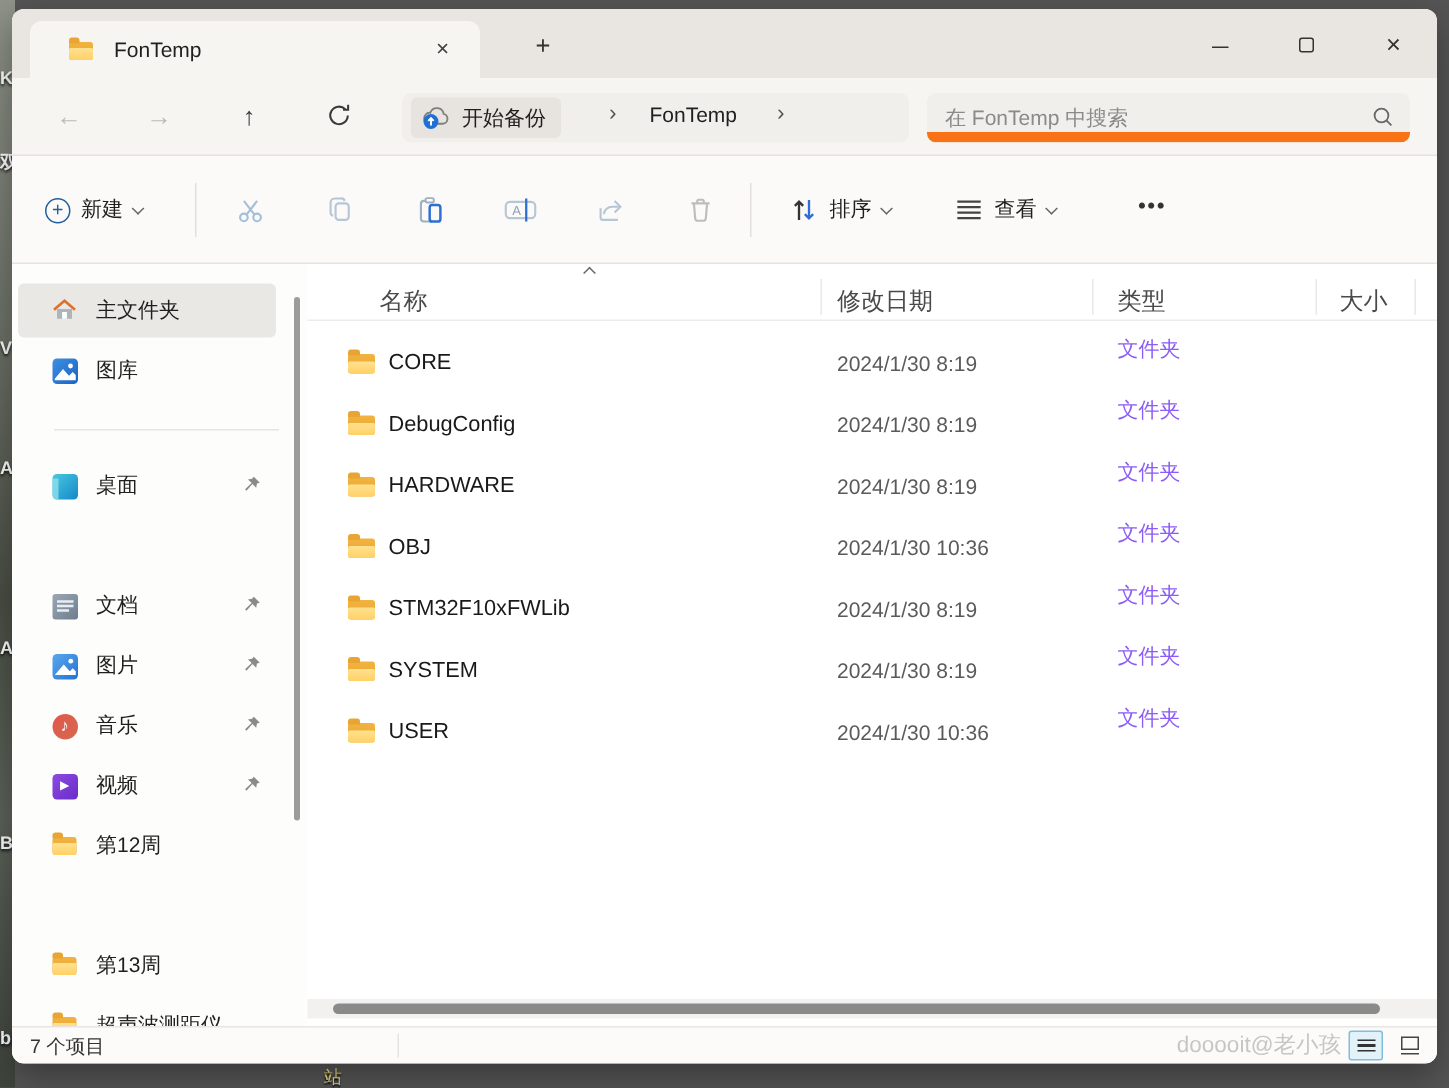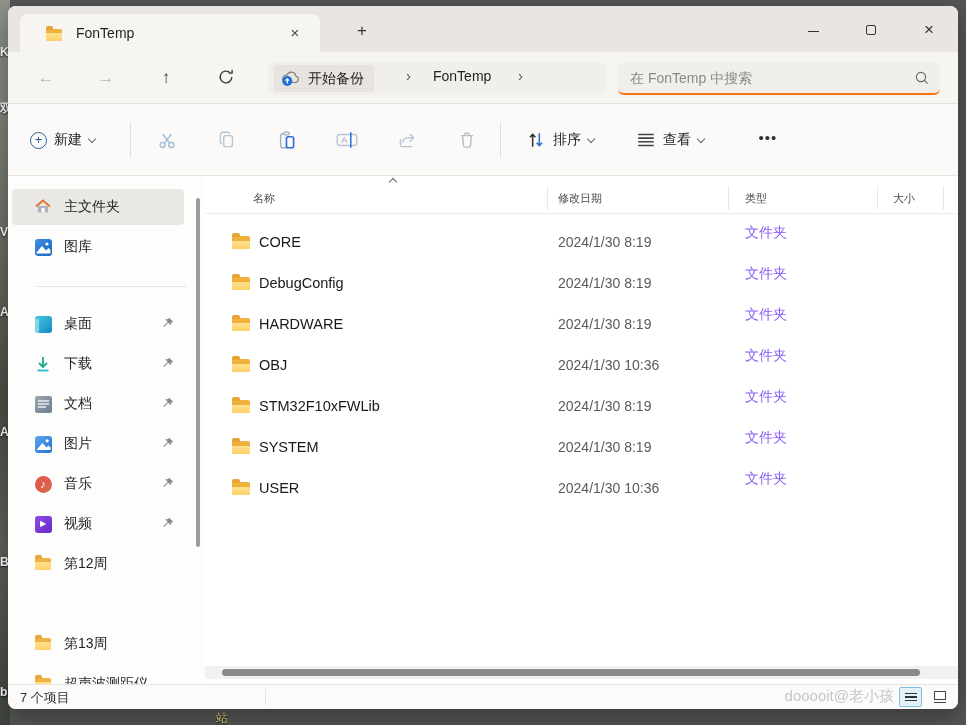--- a/index.html
+++ b/index.html
@@ -44,21 +44,21 @@
   #addressrow { left:0; top:46px; width:950px; height:52px; background:#F7F5F2; border-bottom:1px solid #E5E2DE; }
   .nav-btn { top:13px; width:32px; height:28px; text-align:center; line-height:26px; font-size:17px; border-radius:4px; }
   #nav-back { left:22px; color:#BDBAB6; } #nav-fwd { left:82px; color:#BDBAB6; }
   #nav-up { left:142px; color:#3a3a3a; } #nav-refresh { left:202px; top:16px; }
   #addressbox { left:260px; top:10px; width:338px; height:33px; background:#F1EFEB; border-radius:6px; }
   #crumb-pill { position:absolute; left:6px; top:3px; height:27px; background:#E7E3DE; border-radius:4px;
     display:flex; align-items:center; padding:0 10px 0 6px; gap:6px; }
   #crumb-pill .crumb-label { font-size:14px; color:#1f1f1f; }
   .crumb-sep { position:absolute; top:5px; font-size:15px; color:#555; }
   .crumb-item { position:absolute; top:6px; font-size:14px; color:#1f1f1f; }
-  #searchbox { left:610px; top:10px; width:322px; height:33px; background:#F1EFEB; border-radius:6px; border-bottom:2px solid #f97316; }
+  #searchbox { left:610px; top:10px; width:322px; height:33px; background:#F1EFEB; border-radius:6px; border-bottom:7px solid #f97316; }
   #searchbox input { position:absolute; left:12px; top:5px; width:270px; height:22px; border:none; background:transparent;
     font-size:14px; color:#333; outline:none; font-family:inherit; }
   #searchbox input::placeholder { color:#8a8a8a; }
   #search-icon { position:absolute; right:10px; top:8px; }
 
   
   #toolbar { left:0; top:98px; width:950px; height:72px; background:#FBFAF8; border-bottom:1px solid #E7E4E0; }
   .tool-chip { position:absolute; top:20px; height:32px; display:flex; align-items:center; gap:7px; border-radius:4px; padding:0 8px; }
   #new-btn { left:14px; }
   #new-btn .plus-circle { width:17px; height:17px; border:1.4px solid #21609F; border-radius:50%; color:#21609F;
@@ -80,21 +80,21 @@
   .side-item .s-label { font-size:14px; color:#1f1f1f; white-space:nowrap; }
   .side-item.selected { background:#EAE8E5; }
   .pin { position:absolute; right:10px; top:11px; }
   #side-divider { position:absolute; left:28px; top:110px; width:150px; height:1px; background:#E7E4E1; }
   #side-scroll { position:absolute; left:188px; top:22px; width:4px; height:349px; background:#9C9C9C; border-radius:2px; }
 
   .tile { width:17px; height:17px; border-radius:3px; position:relative; overflow:hidden; }
 
   #content { left:197px; top:0; width:753px; height:508px; background:#fff; }
   #list-header { position:absolute; left:0; top:6px; width:753px; height:32px; border-bottom:1px solid #EDECEA; }
-  .hdr-cell { position:absolute; top:9px; font-size:11px; color:#4a4a4a; }
+  .hdr-cell { position:absolute; top:9px; font-size:16px; color:#4a4a4a; }
   .hdr-div { position:absolute; top:4px; width:1px; height:24px; background:#E9E8E6; }
   #sort-caret { position:absolute; left:185px; top:-3px; width:6px; height:6px; border-left:1.3px solid #666; border-top:1.3px solid #666; transform:rotate(45deg); }
   .frow { position:absolute; left:0; width:753px; height:41px; }
   .frow .f-ico { position:absolute; left:27px; top:14px; }
   .frow .f-name { position:absolute; left:54px; top:12px; font-size:14.5px; color:#191919; }
   .frow .f-date { position:absolute; left:353px; top:12px; font-size:14px; color:#5a5a5a; }
   .frow .f-type { position:absolute; left:540px; top:2px; font-size:14px; color:#8b5cf6; }
   .frow .f-size { position:absolute; left:688px; top:12px; font-size:14px; color:#5a5a5a; }
   #hscroll-track { position:absolute; left:0; top:490px; width:753px; height:13px; background:#F2F1F0; }
   #hscroll-thumb { position:absolute; left:17px; top:3px; width:698px; height:7px; background:#8A8A8A; border-radius:4px; }
@@ -274,32 +274,20 @@
             <svg width="17" height="17" viewBox="0 0 17 17">
                 <path d="M0 3h4v14H0z" fill="#8FE0EE" opacity=".8"></path>
               </svg>
           </span>
         </span>
         <span class="s-label">桌面</span>
         <svg class="pin" width="13" height="13" viewBox="0 0 13 13">
             <path d="M8.2.8l4 4-1.9.6-.5 2.8-2.5-2.5-4 4.4-.9-.9L6.8 5 4.3 2.6l2.8-.5z" fill="#8a8a8a"></path>
           </svg>
       </div>
-      <div class="side-item" style="top:170px">
-        <span class="s-ico">
-          <svg width="18" height="18" viewBox="0 0 18 18">
-            <path d="M9 2v9M5 8l4 4 4-4" fill="none" stroke="#1BA88F" stroke-width="1.8"></path>
-            <path d="M3.5 15.5h11" stroke="#28B7C8" stroke-width="1.8"></path>
-          </svg>
-        </span>
-        <span class="s-label">下载</span>
-        <svg class="pin" width="13" height="13" viewBox="0 0 13 13">
-            <path d="M8.2.8l4 4-1.9.6-.5 2.8-2.5-2.5-4 4.4-.9-.9L6.8 5 4.3 2.6l2.8-.5z" fill="#8a8a8a"></path>
-          </svg>
-      </div>
       <div class="side-item" style="top:210px">
         <span class="s-ico">
           <span class="tile" style="background:linear-gradient(135deg,#9AA7B4,#6E7E8E); border-radius:2px;">
             <svg width="17" height="17" viewBox="0 0 17 17">
                 <path d="M3 5h11M3 8h11M3 11h8" stroke="#E8EDF2" stroke-width="1.6"></path>
               </svg>
           </span>
         </span>
         <span class="s-label">文档</span>
         <svg class="pin" width="13" height="13" viewBox="0 0 13 13">

